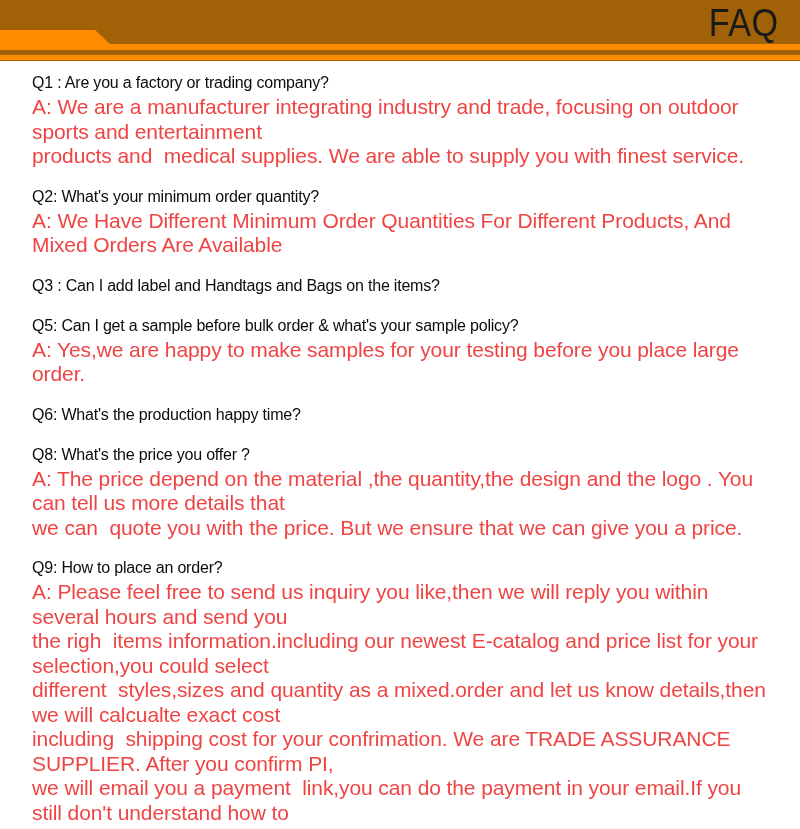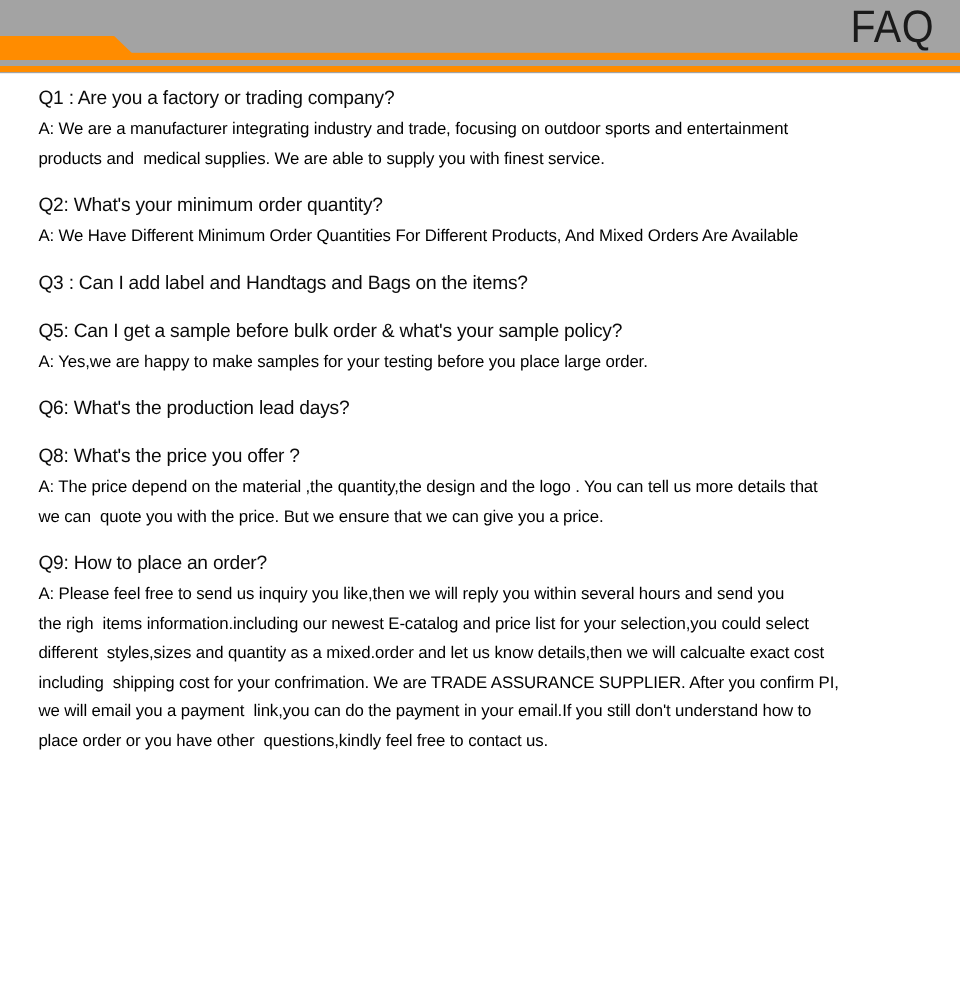--- a/index.html
+++ b/index.html
@@ -15,21 +15,21 @@
     background: #ffffff;
     font-family: "Liberation Sans", sans-serif;
     color: #0d0d0d;
     overflow: hidden;
   }
 
   
   .header {
     position: relative;
     height: 61px;
-    background: #a3a3a3;
+    background: #a16207;
   }
   .faq-title {
     position: absolute;
     top: 3px;
     right: 21px;
     font-size: 38px;
     line-height: 40px;
     font-weight: 400;
     color: #1a1a1a;
     letter-spacing: 0.5px;
@@ -63,25 +63,25 @@
     margin: 0;
     font-size: 16px;
     font-weight: 400;
     line-height: 25px;
     letter-spacing: -0.2px;
     color: #0b0b0b;
     white-space: pre-wrap;
   }
   .a {
     margin: 0;
-    font-size: 14px;
+    font-size: 21px;
     font-weight: 400;
     line-height: 24.5px;
     letter-spacing: -0.1px;
-    color: #000000;
+    color: #ef4444;
     white-space: pre-wrap;
   }
 </style>
 </head>
 <body>
 
 <div class="page">
 
   <div class="header">
     <div class="faq-title">FAQ</div>
@@ -107,21 +107,21 @@
       <h2 class="q">Q3 : Can I add label and Handtags and Bags on the items?</h2>
     </div>
 
 
     <div class="qa">
       <h2 class="q">Q5: Can I get a sample before bulk order &amp; what's your sample policy?</h2>
       <p class="a">A: Yes,we are happy to make samples for your testing before you place large order.</p>
     </div>
 
     <div class="qa">
-      <h2 class="q">Q6: What's the production lead days?</h2>
+      <h2 class="q">Q6: What's the production happy time?</h2>
     </div>
 
     <div class="qa">
     </div>
 
     <div class="qa">
       <h2 class="q">Q8: What's the price you offer ?</h2>
       <p class="a">A: The price depend on the material ,the quantity,the design and the logo . You can tell us more details that
 we can  quote you with the price. But we ensure that we can give you a price.</p>
     </div>

